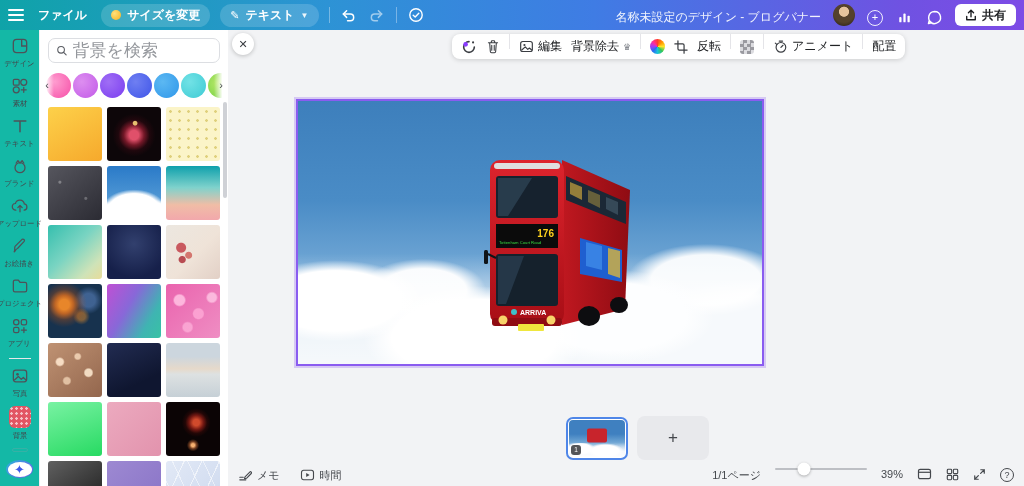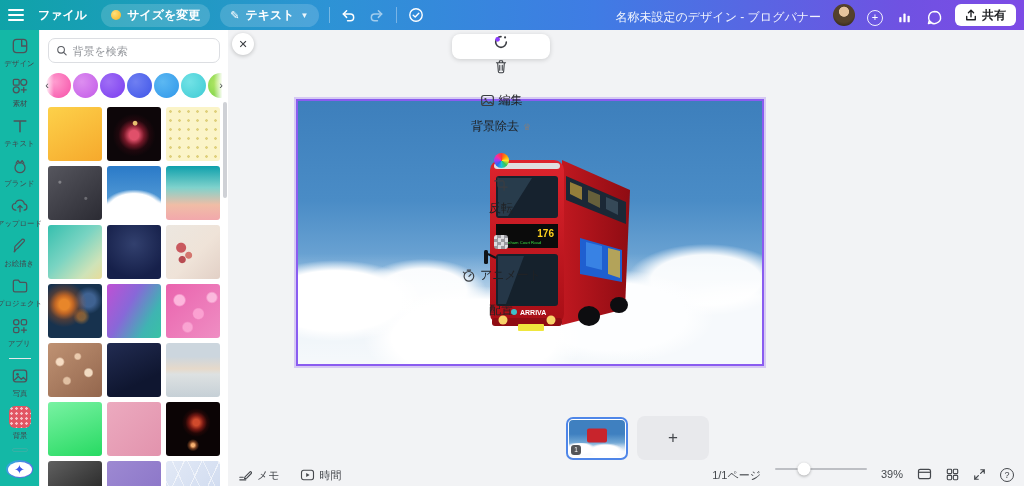--- a/index.html
+++ b/index.html
@@ -40,42 +40,42 @@
   .faded-icon { width:16px; height:16px; border:1.5px solid #9a9da3; border-radius:4px; opacity:.25; margin-bottom:8px; }
   .ai-btn { margin-top:auto; margin-bottom:8px; width:27px; height:27px; border-radius:50%; padding:1.5px;
     background:linear-gradient(135deg,#25b6d8,#7a4ff0); cursor:pointer; }
   .ai-btn .inner { width:100%; height:100%; border-radius:50%; background:#fff; display:flex; align-items:center; justify-content:center;
     color:#3e5ae8; font-size:13px; }
 
   
   .panel { position:absolute; left:40px; top:30px; bottom:0; width:188px; background:#fff; z-index:20; }
   .search-row { margin:8px 8px 0; height:25px; border:1px solid #dcdee2; border-radius:7px;
     display:flex; align-items:center; padding:0 7px; gap:5px; background:#fff; }
-  .search-row input { border:0; outline:0; font-size:11px; width:100%; color:#333; background:transparent; }
+  .search-row input { border:0; outline:0; font-size:17px; width:100%; color:#333; background:transparent; }
   .search-row input::placeholder { color:#9ia; color:#94979c; }
   .swatch-row { position:relative; margin:9px 0 9px; height:26px; display:flex; gap:2px; align-items:center; overflow:hidden; padding-left:6px; }
   .swatch { width:25px; height:25px; border-radius:50%; flex:none; cursor:pointer; }
   .sw-arrow { position:absolute; top:0; bottom:0; width:14px; display:flex; align-items:center; justify-content:center;
     font-size:11px; color:#4a4d52; cursor:pointer; z-index:2; }
   .sw-arrow.left { left:0; background:linear-gradient(90deg,#fff 40%,rgba(255,255,255,0)); }
   .sw-arrow.right { right:0; background:linear-gradient(270deg,#fff 40%,rgba(255,255,255,0)); }
   .tile-grid { display:grid; grid-template-columns:repeat(3,54px); gap:5px; padding:0 8px; }
   .tile { width:54px; height:54px; border-radius:3px; cursor:pointer; }
   .panel-scrollbar { position:absolute; right:1px; top:72px; width:4px; height:96px; background:#cfd1d6; border-radius:2px; cursor:pointer; }
   .panel-close { position:absolute; left:232px; top:33px; width:22px; height:22px; border-radius:50%; background:#fff;
     box-shadow:0 1px 4px rgba(0,0,0,.22); display:flex; align-items:center; justify-content:center;
     color:#3a3d42; font-size:11px; cursor:pointer; z-index:35; }
 
   
   .workspace { position:absolute; left:228px; top:30px; right:0; bottom:0; background:#f2f3f5; }
 
   
   .float-toolbar { position:absolute; left:224px; top:4px; height:25px; background:#fff; border-radius:8px;
-    box-shadow:0 1px 5px rgba(0,0,0,.16); display:flex; align-items:center; padding:0 9px; gap:9px;
-    font-size:12px; color:#202225; z-index:25; white-space:nowrap;flex-direction:column; }
+    box-shadow:0 1px 5px rgba(0,0,0,.16); display:flex; padding:0 9px; gap:9px;
+    font-size:12px; color:#202225; z-index:25; white-space:nowrap; }
   .ft-item { display:flex; align-items:center; gap:4px; cursor:pointer; }
   .vdiv { width:1px; height:15px; background:#e4e4e8; }
   .checker { width:14px; height:14px; border-radius:3px;
     background:conic-gradient(#9a9aa0 0 25%,#dcdce0 0 50%,#9a9aa0 0 75%,#dcdce0 0); background-size:7px 7px; }
   .colorwheel { width:15px; height:15px; border-radius:50%;
     background:conic-gradient(#ff3b30,#ff9500,#ffe32a,#34c759,#19c3d8,#2a6bf2,#a23bf5,#ff2d9a,#ff3b30); }
   .crown { color:#7a7e85; font-size:9px; }
 
   
   .design-canvas { position:absolute; left:68px; top:69px; width:468px; height:267px;

